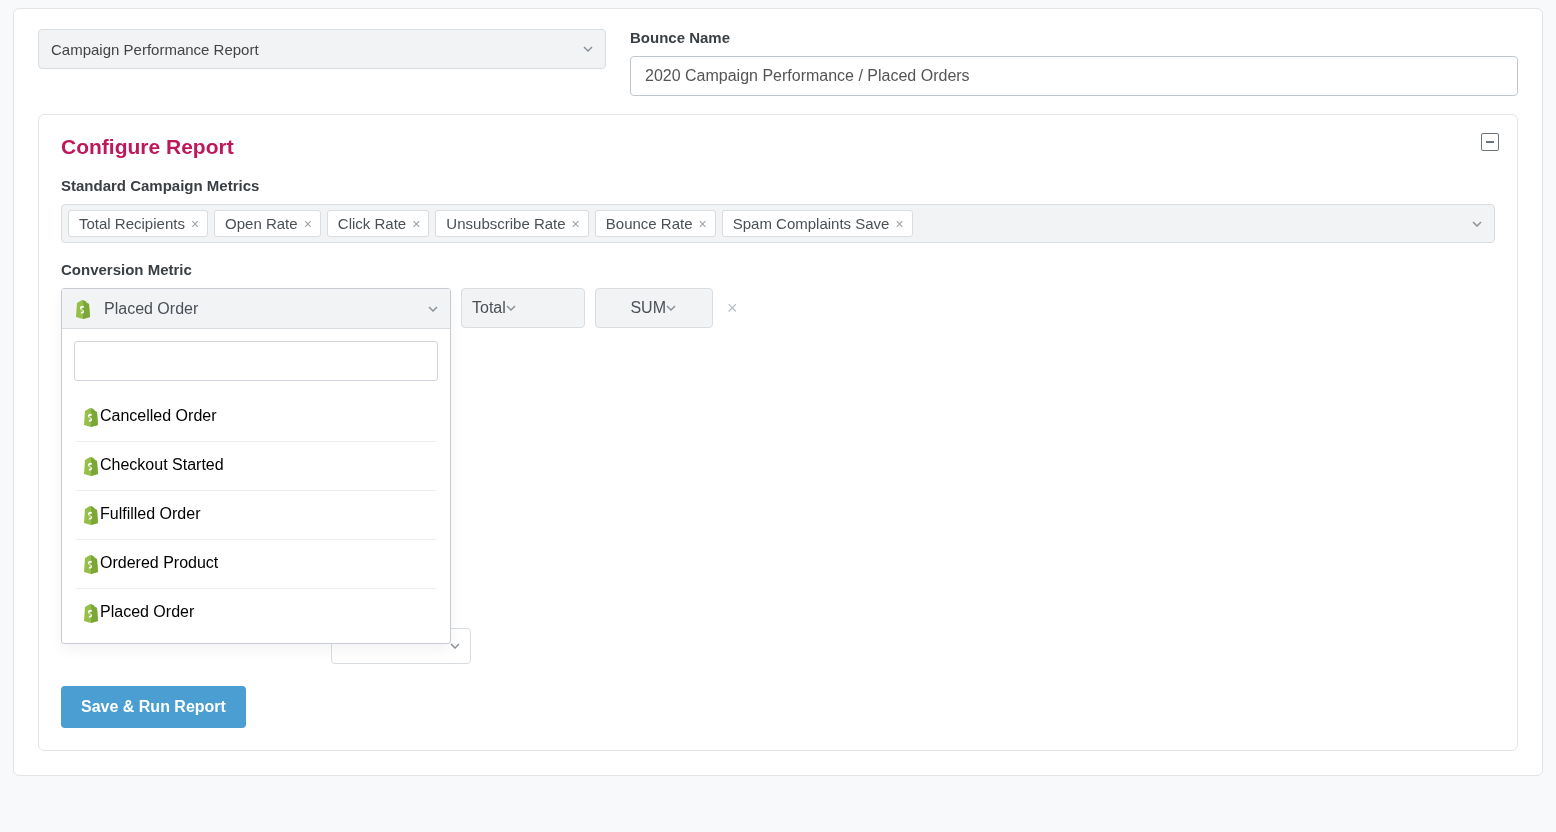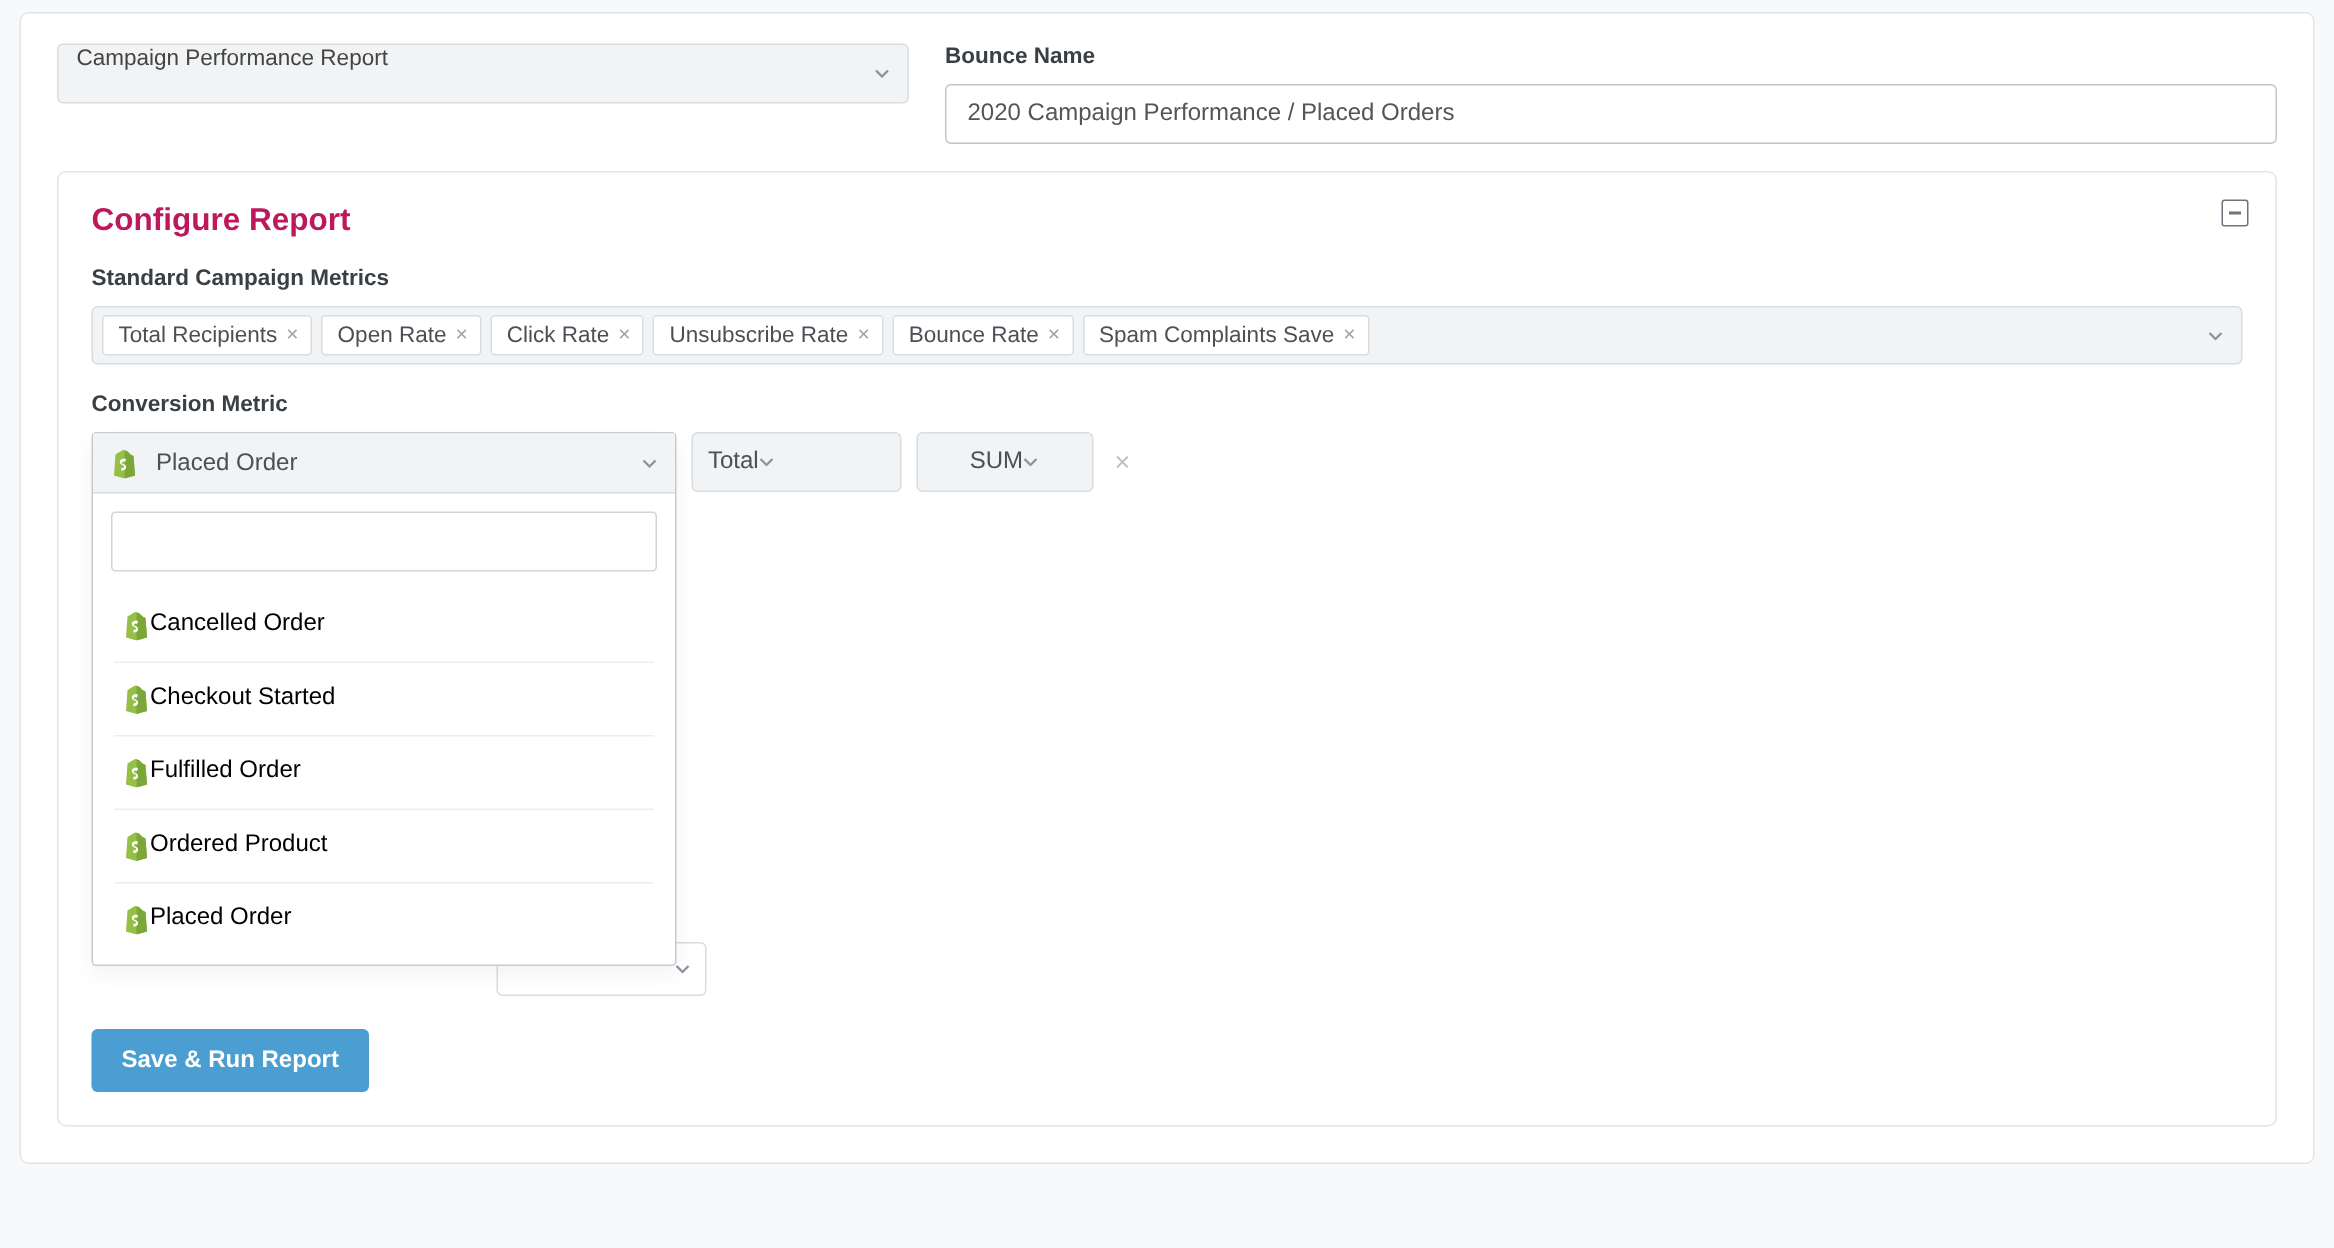--- a/index.html
+++ b/index.html
@@ -38,20 +38,21 @@
     margin-bottom: 10px;
     font-size: 15px;
   }
 
   .select-box {
     height: 40px;
     background: #f1f3f5;
     border: 1px solid #d8dde2;
     border-radius: 4px;
     display: flex;
+    align-items: center;
     padding: 0 12px;
     position: relative;
   }
   .select-box .caret {
     position: absolute;
     right: 12px;
     top: 50%;
     transform: translateY(-50%);
   }
   .text-input {
@@ -113,20 +114,21 @@
     right: 12px;
     top: 50%;
     transform: translateY(-50%);
   }
   .tag {
     background: #fff;
     border: 1px solid #d8dde2;
     border-radius: 3px;
     padding: 4px 8px 4px 10px;
     display: flex;
+    align-items: center;
     gap: 6px;
     font-size: 15px;
     color: #4a5056;
   }
   .tag .x {
     color: #9aa2aa;
     font-size: 14px;
     cursor: pointer;
     line-height: 1;
   }
@@ -368,21 +370,21 @@
                   <path d="M6 8 Q8 6 10 7 L9.4 9 Q8 8.3 7.2 9.2 Q6.8 10 8 10.4 Q10.5 11 10 13.2 Q9.3 15 6.7 14.5 L7.2 12.6 Q8.5 13.1 8.8 12.2 Q9 11.4 7.6 11 Q5.4 10.3 6 8 Z" fill="#fff"></path>
                 </svg>
             </span>
             <span>Placed Order</span>
           </div>
         </div>
       </div>
 
       <div style="width:390px; height:40px; visibility:hidden;"></div>
 
-      <div class="cm-select" style="width:140px;">
+      <div class="cm-select" style="width:124px;">
         <span>Total</span>
         <span class="caret">
           <svg width="10" height="6" viewBox="0 0 10 6">
               <path d="M1 1 L5 5 L9 1" fill="none" stroke="#8a929a" stroke-width="1.5"></path>
             </svg>
         </span>
       </div>
 
       <div class="cm-select" style="width:118px;justify-content:flex-end;">
         <span>SUM</span>

